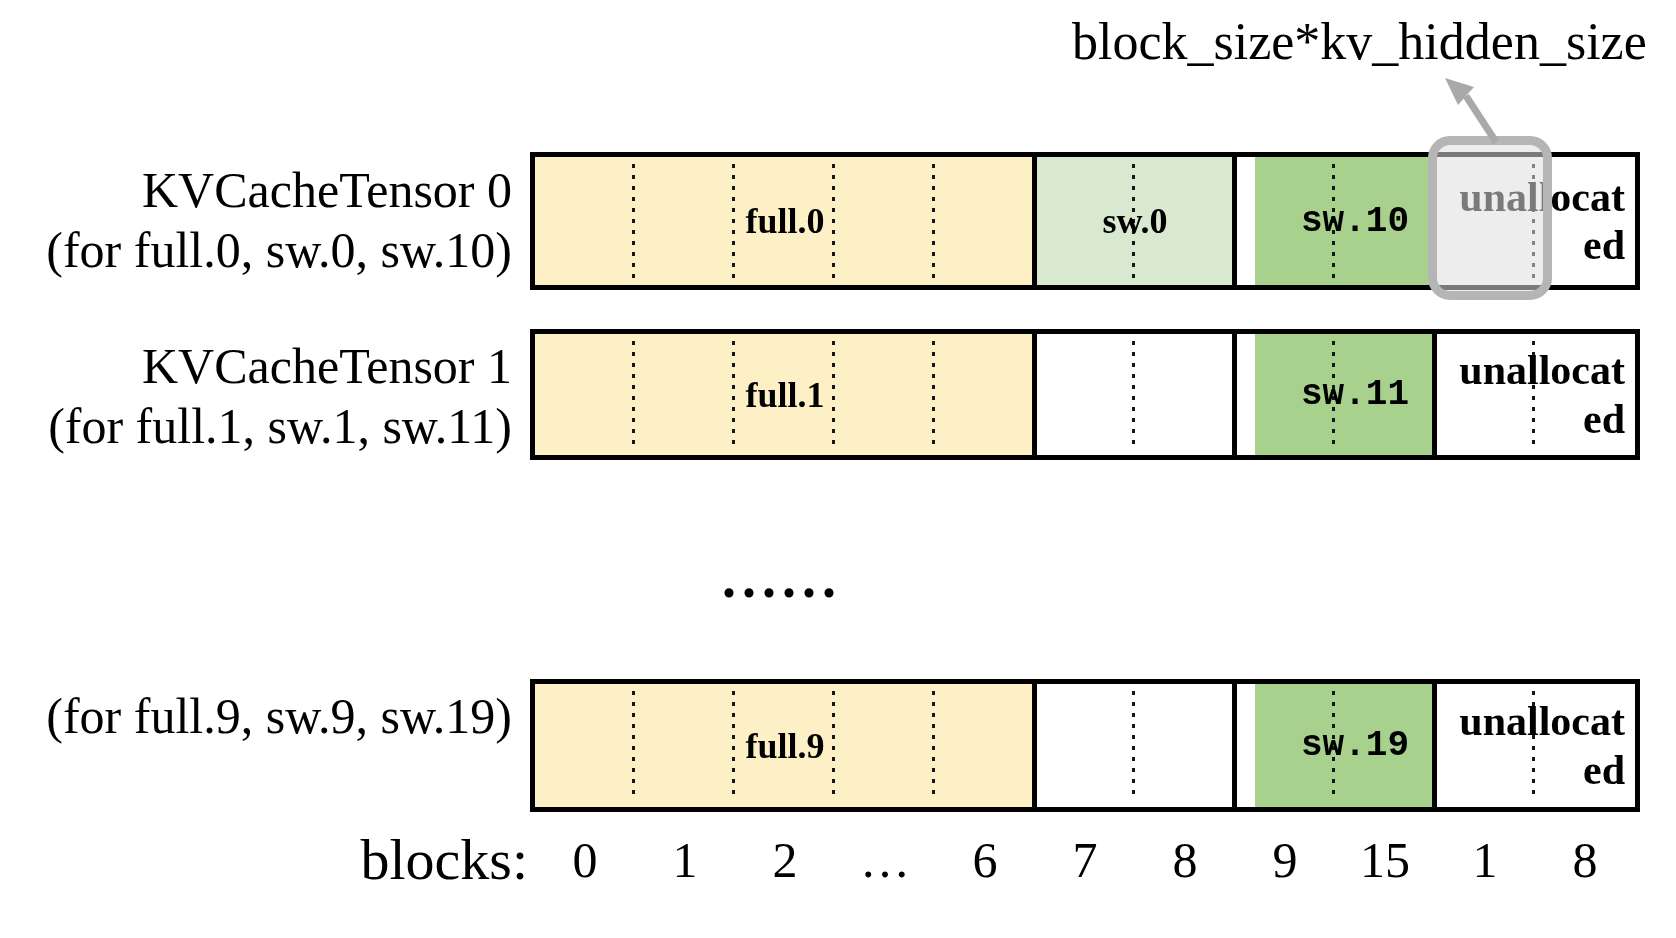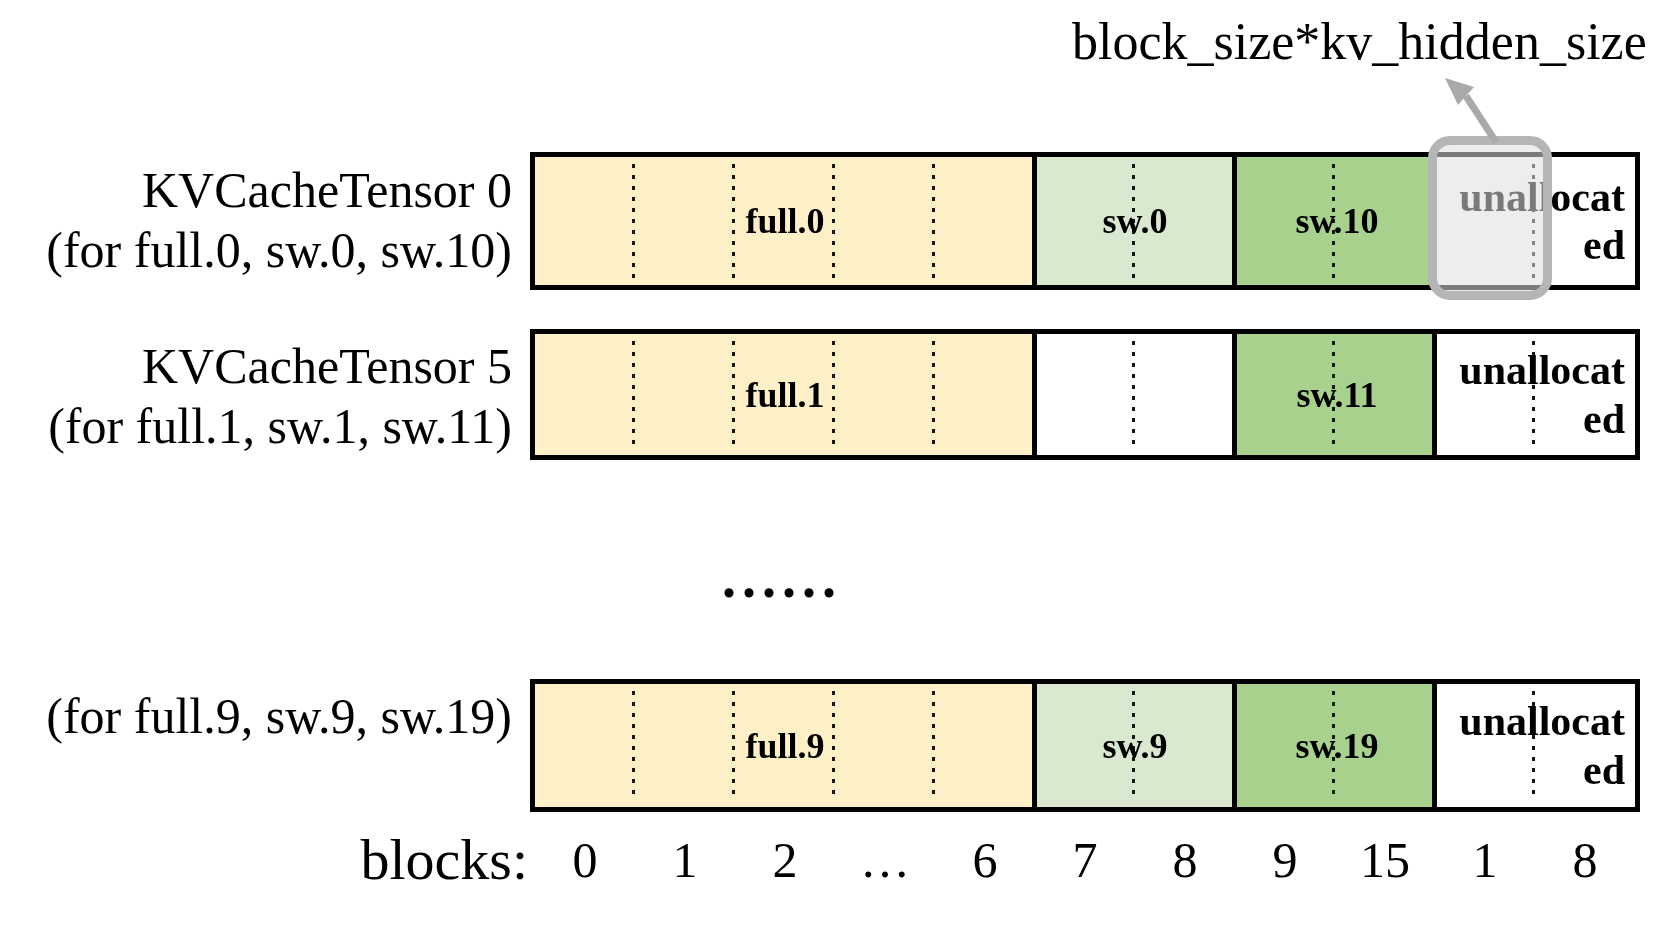--- a/index.html
+++ b/index.html
@@ -23,21 +23,21 @@
   
   .bar{
     position:absolute;left:530px;width:1100px;border:5px solid #000;background:#fff;
   }
   .bar-0{top:152px;height:128px;}
   .bar-1{top:329px;height:121px;}
   .bar-9{top:679px;height:123px;}
   .seg{position:absolute;top:0;bottom:0;display:flex;align-items:center;justify-content:center;}
   .seg-full {left:0;    width:500px;background:var(--yellow,#fdf0c7);}
   .seg-sw   {left:500px;width:200px;background:var(--light_green,#d8e9d0);}
-  .seg-sw2  {left:702px;width:200px;background:var(--dark_green,#a9d18e);}
+  .seg-sw2  {left:720px;width:200px;background:var(--dark_green,#a9d18e);font-family:Liberation Mono, monospace;}
   .seg-unal {left:900px;width:200px;background:#fff;}
   .seg-label{font-weight:bold;font-size:36px;z-index:2;}
   .unal-label{
     font-weight:bold;font-size:42px;line-height:1.15;width:180px;
     word-break:break-all;text-align:right;z-index:2;
   }
   .divider{position:absolute;top:0;bottom:0;width:5px;background:#000;z-index:3;}
   .d1{left:497px;} .d2{left:697px;} .d3{left:897px;}
   .dot-line{
     position:absolute;top:7px;bottom:7px;width:3px;z-index:1;
@@ -101,21 +101,21 @@
     <div class="dot-line x597"></div>
     <div class="dot-line x797"></div>
     <div class="dot-line x997"></div>
     <div class="divider d1"></div>
     <div class="divider d2"></div>
     <div class="divider d3"></div>
   </div>
   <div class="highlight-ring"></div>
 
   <div class="row-label row-label-1">
-    <div>KVCacheTensor 5</div>
+    <div>KVCacheTensor 1</div>
     <div>(for full.1, sw.1, sw.11)</div>
   </div>
   <div class="bar bar-1">
     <div class="seg seg-full">
       <span class="seg-label">full.1</span>
     </div>
     <div class="seg seg-sw2">
       <span class="seg-label">sw.11</span>
     </div>
     <div class="seg seg-unal">
@@ -134,23 +134,20 @@
   </div>
 
   <div class="rows-ellipsis">......</div>
 
   <div class="row-label row-label-9">
     <div>(for full.9, sw.9, sw.19)</div>
   </div>
   <div class="bar bar-9">
     <div class="seg seg-full">
       <span class="seg-label">full.9</span>
-    </div>
-    <div class="seg seg-sw">
-      <span class="seg-label">sw.9</span>
     </div>
     <div class="seg seg-sw2">
       <span class="seg-label">sw.19</span>
     </div>
     <div class="seg seg-unal">
       <span class="unal-label">unallocated</span>
     </div>
     <div class="dot-line x97"></div>
     <div class="dot-line x197"></div>
     <div class="dot-line x297"></div>

